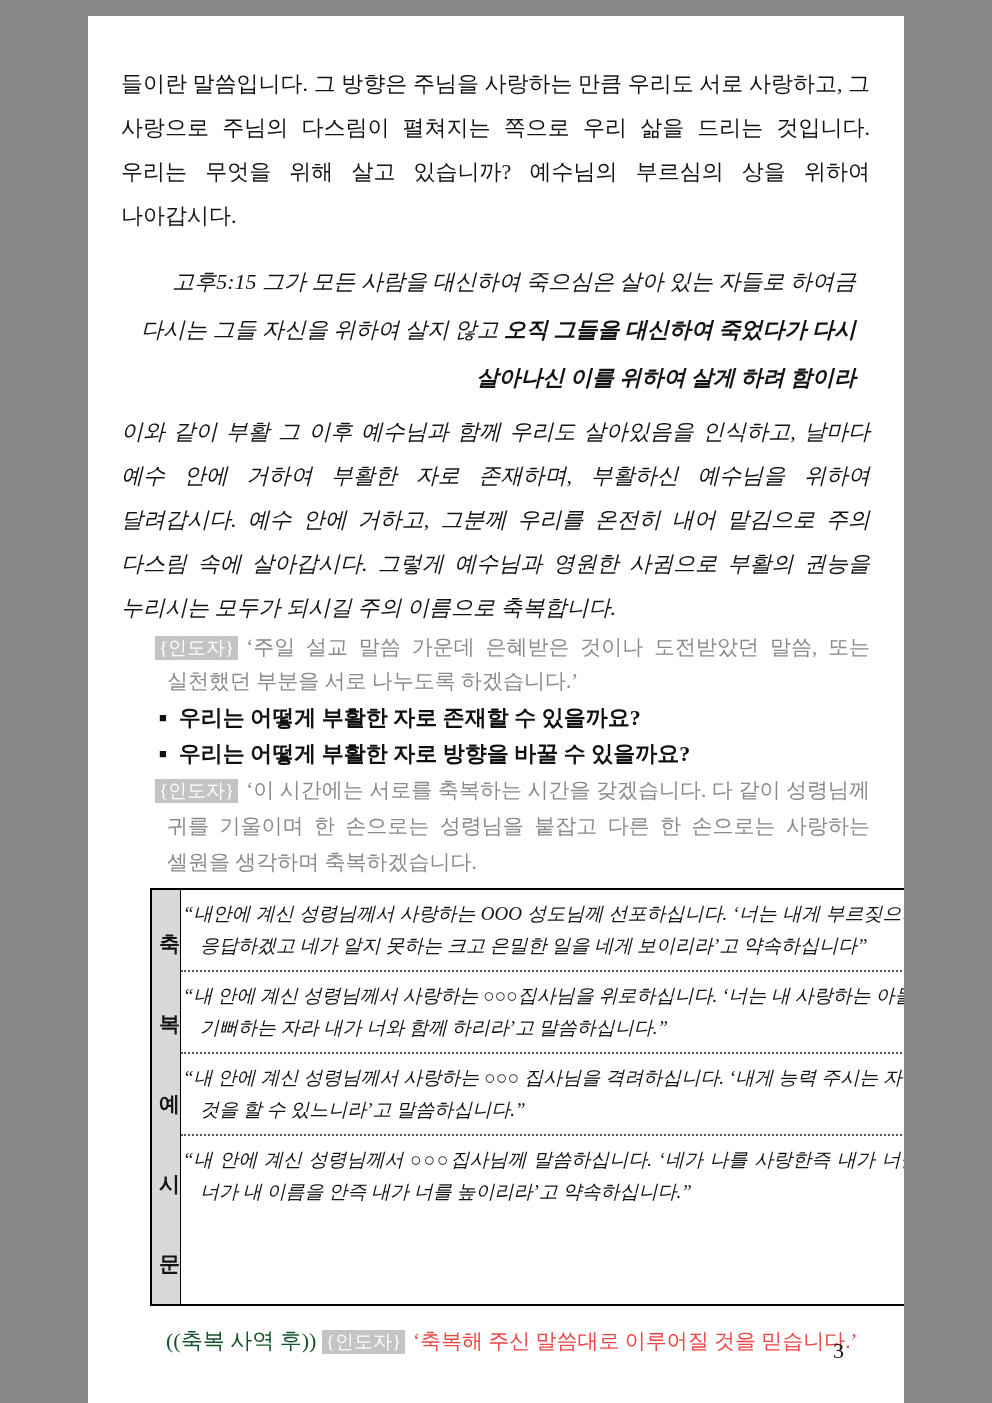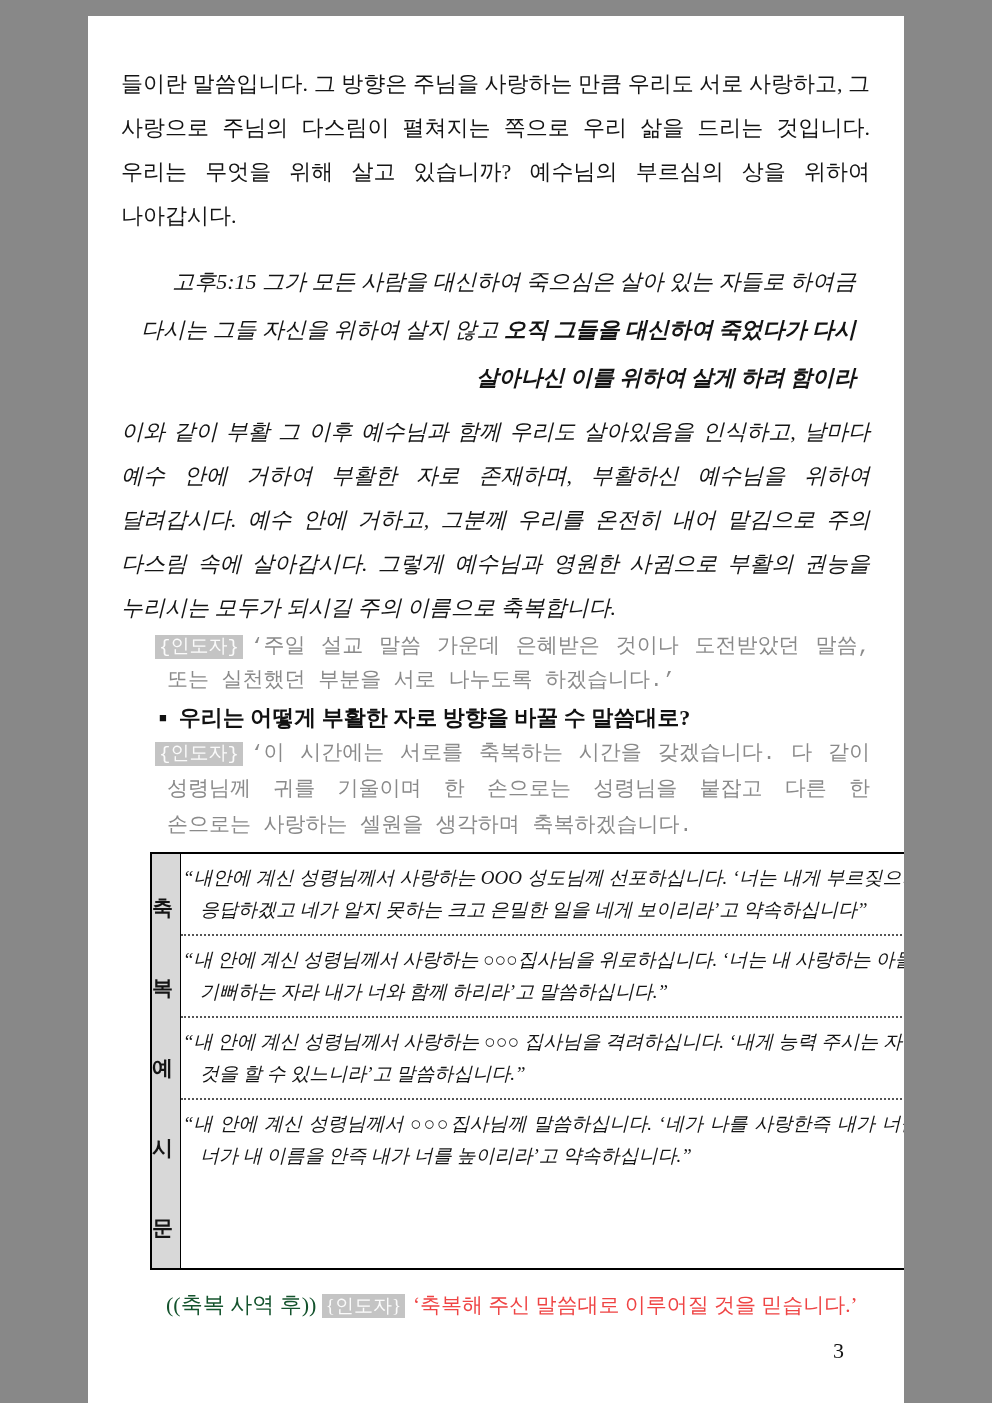--- a/index.html
+++ b/index.html
@@ -18,21 +18,21 @@
   .para.p2 { margin-top:0;font-style:italic; }
 
   .verse {
     margin:20px 14px 8px; text-align:right; font-style:italic;
     font-size:22px; line-height:48px; word-break:keep-all;
   }
   .verse .verse-bold { font-weight:bold; }
 
   .leader {
     color:#8a8a8a; font-size:21px; line-height:34px; text-align:justify;
-    margin:0; padding-left:46px; text-indent:-12px; word-break:keep-all;font-family:Liberation Mono, monospace;
+    margin:0; padding-left:46px; text-indent:-12px; word-break:keep-all;
   }
   .leader.second { line-height:36px; }
 
   .badge {
     display:inline-block; background:#c4c4c4; color:#fbfbfb;
     font-size:19px; line-height:24px; padding:0 4px; margin-right:8px;
     text-indent:0;
   }
 
   .bullets { margin:2px 0 0; padding-left:38px; }
@@ -41,21 +41,21 @@
     word-break:keep-all;
   }
   .bullet-square { font-size:13px; vertical-align:3px; margin-right:12px; }
 
   .btable {
     margin:8px 0 0 29px; width:873px; display:flex;
     border:2px solid #000; background:#fff;
   }
   .btable-side {
     width:29px; background:#d8d8d8; border-right:1px solid #000;
-    font-weight:bold; font-size:21px; text-align:left;
+    font-weight:bold; font-size:21px; text-align:right;
     line-height:80px; word-break:break-all; padding-top:14px;
   }
   .btable-rows { flex:1; display:flex; flex-direction:column; }
   .brow {
     font-style:italic; font-size:19px; line-height:32px;
     padding:8px 14px 8px 19px; text-indent:-17px; text-align:justify;
     word-break:keep-all; flex:0 0 auto;
   }
   .brow + .brow { border-top:2px dotted #555; }
 
@@ -75,21 +75,22 @@
 
     <p class="para">들이란 말씀입니다. 그 방향은 주님을 사랑하는 만큼 우리도 서로 사랑하고, 그 사랑으로 주님의 다스림이 펼쳐지는 쪽으로 우리 삶을 드리는 것입니다. 우리는 무엇을 위해 살고 있습니까? 예수님의 부르심의 상을 위하여 나아갑시다.</p>
 
     <p class="verse"><span>고후5:15 그가 모든 사람을 대신하여 죽으심은 살아 있는 자들로 하여금 다시는 그들 자신을 위하여 살지 않고 </span><span class="verse-bold">오직 그들을 대신하여 죽었다가 다시 살아나신 이를 위하여 살게 하려 함이라</span></p>
 
     <p class="para p2">이와 같이 부활 그 이후 예수님과 함께 우리도 살아있음을 인식하고, 날마다 예수 안에 거하여 부활한 자로 존재하며, 부활하신 예수님을 위하여 달려갑시다. 예수 안에 거하고, 그분께 우리를 온전히 내어 맡김으로 주의 다스림 속에 살아갑시다. 그렇게 예수님과 영원한 사귐으로 부활의 권능을 누리시는 모두가 되시길 주의 이름으로 축복합니다.</p>
 
     <p class="leader"><span class="badge">{인도자}</span><span>‘주일 설교 말씀 가운데 은혜받은 것이나 도전받았던 말씀, 또는 실천했던 부분을 서로 나누도록 하겠습니다.’</span></p>
 
     <div class="bullets">
-      <div class="bullet-item"><span class="bullet-square">■</span><span>우리는 어떻게 부활한 자로 방향을 바꿀 수 말씀대로?</span></div>
+      <div class="bullet-item"><span class="bullet-square">■</span><span>우리는 어떻게 부활한 자로 존재할 수 있을까요?</span></div>
+      <div class="bullet-item"><span class="bullet-square">■</span><span>우리는 어떻게 부활한 자로 방향을 바꿀 수 있을까요?</span></div>
     </div>
 
     <p class="leader second"><span class="badge">{인도자}</span><span>‘이 시간에는 서로를 축복하는 시간을 갖겠습니다. 다 같이 성령님께 귀를 기울이며 한 손으로는 성령님을 붙잡고 다른 한 손으로는 사랑하는 셀원을 생각하며 축복하겠습니다.</span></p>
 
     <div class="btable">
       <div class="btable-side">축복예시문</div>
       <div class="btable-rows">
         <div class="brow">“내안에 계신 성령님께서 사랑하는 OOO 성도님께 선포하십니다. ‘너는 내게 부르짖으라 내가 네게 응답하겠고 네가 알지 못하는 크고 은밀한 일을 네게 보이리라’고 약속하십니다”</div>
         <div class="brow">“내 안에 계신 성령님께서 사랑하는 ○○○집사님을 위로하십니다. ‘너는 내 사랑하는 아들(딸)이요 내 기뻐하는 자라 내가 너와 함께 하리라’고 말씀하십니다.”</div>
         <div class="brow">“내 안에 계신 성령님께서 사랑하는 ○○○ 집사님을 격려하십니다. ‘내게 능력 주시는 자 안에서 모든 것을 할 수 있느니라’고 말씀하십니다.”</div>

